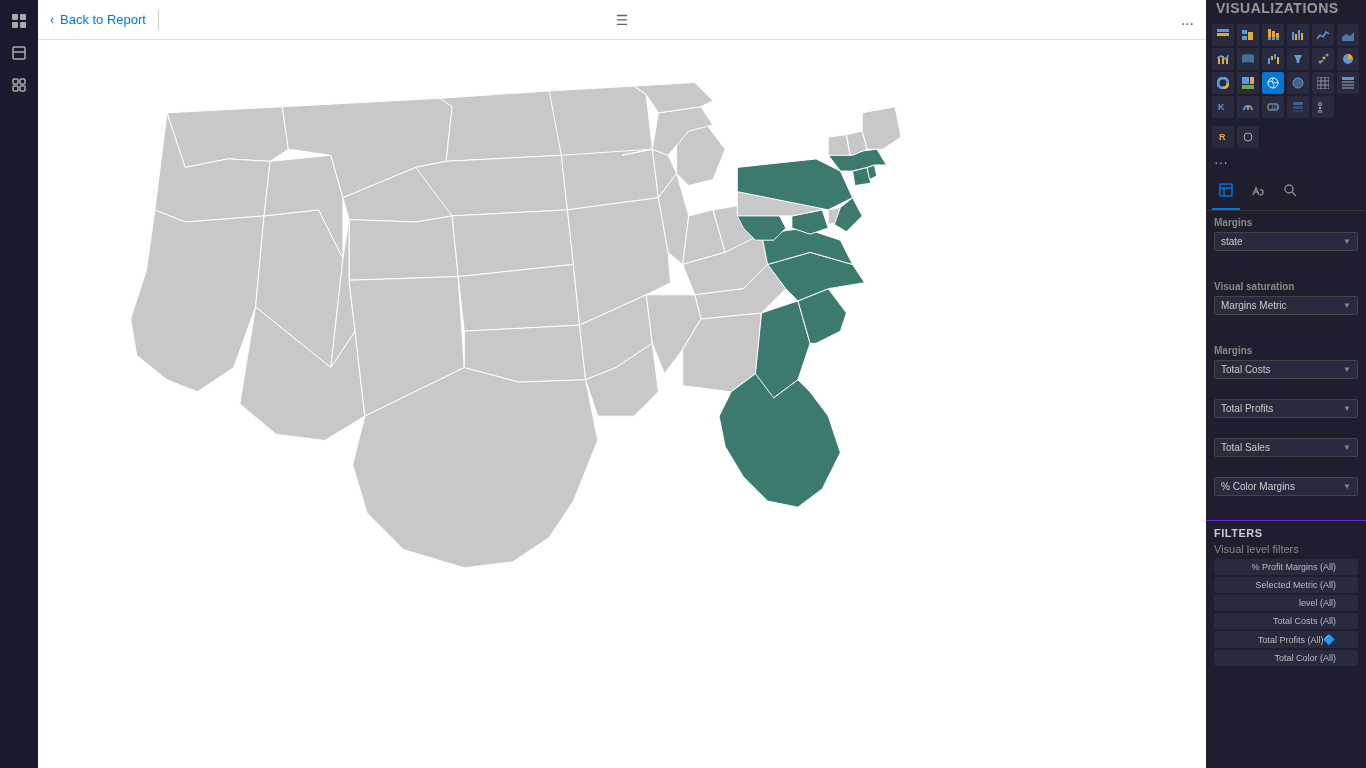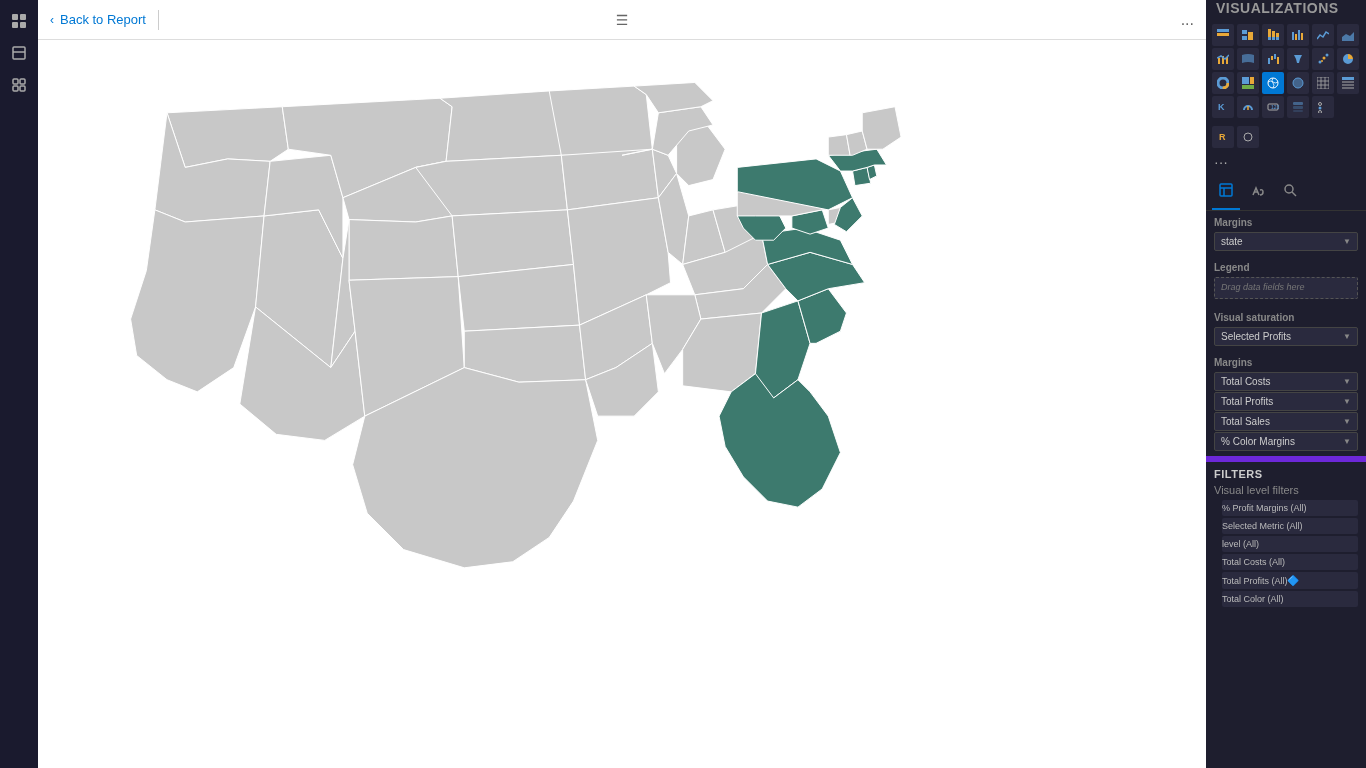--- a/index.html
+++ b/index.html
@@ -162,66 +162,65 @@
       background: #2a2a3e;
       border: 1px solid #444;
       border-radius: 2px;
       padding: 3px 6px;
       color: #ccc;
       font-size: 10px;
       display: flex;
       align-items: center;
       justify-content: space-between;
       cursor: pointer;
-      margin-bottom: 1px;
+      margin-bottom: 20px;
     }
     .field-dropdown .caret { color: #888; font-size: 8px; }
 
     .drag-area {
       background: #2a2a3e;
       border: 1px dashed #555;
       border-radius: 2px;
       padding: 4px 6px;
       color: #777;
       font-size: 9px;
       font-style: italic;
       margin-bottom: 3px;
       min-height: 22px;
     }
 
     
     .filters-section {
-      border-top: 6px solid #6d28d9;
+      border-top: 1px solid #6d28d9;
       padding: 6px 8px;
     }
     .filters-title {
       font-size: 11px;
       font-weight: 700;
       color: #ccc;
       text-transform: uppercase;
       letter-spacing: 0.5px;
       margin-bottom: 4px;
     }
     .visual-level-label {
       font-size: 11px;
       color: #888;
       margin-bottom: 4px;
     }
     .filter-item {
       background: #2a2a3e;
       border-radius: 2px;
-      padding: 3px 0;
+      padding: 3px 22px;
       color: #bbb;
       font-size: 9px;
       margin-bottom: 2px;
       cursor: pointer;
       display: flex;
       align-items: center;
-      justify-content: flex-start;
-      margin-left: 8px;
+      justify-content: flex-end;
     }
 
     
     .us-map-svg {
       width: 100%;
       height: 100%;
     }
     .state-default { fill: #c8c8c8; stroke: #fff; stroke-width: 0.8; }
     .state-highlighted { fill: #3d7a6e; stroke: #fff; stroke-width: 0.8; }
   </style>
@@ -577,29 +576,25 @@
   </div>
 
   <div class="field-section">
     <div class="field-label">Margins</div>
     <div class="field-dropdown">
       <span>state</span>
       <span class="caret">▼</span>
     </div>
   </div>
 
-  <div class="field-section">
-    <div class="field-label">Legend</div>
-    <div class="drag-area">Drag data fields here</div>
-  </div>
 
   <div class="field-section">
     <div class="field-label">Visual saturation</div>
     <div class="field-dropdown">
-      <span>Selected Profits</span>
+      <span>Margins Metric</span>
       <span class="caret">▼</span>
     </div>
   </div>
 
   <div class="field-section">
     <div class="field-label">Margins</div>
     <div class="field-dropdown">
       <span>Total Costs</span>
       <span class="caret">▼</span>
     </div>

